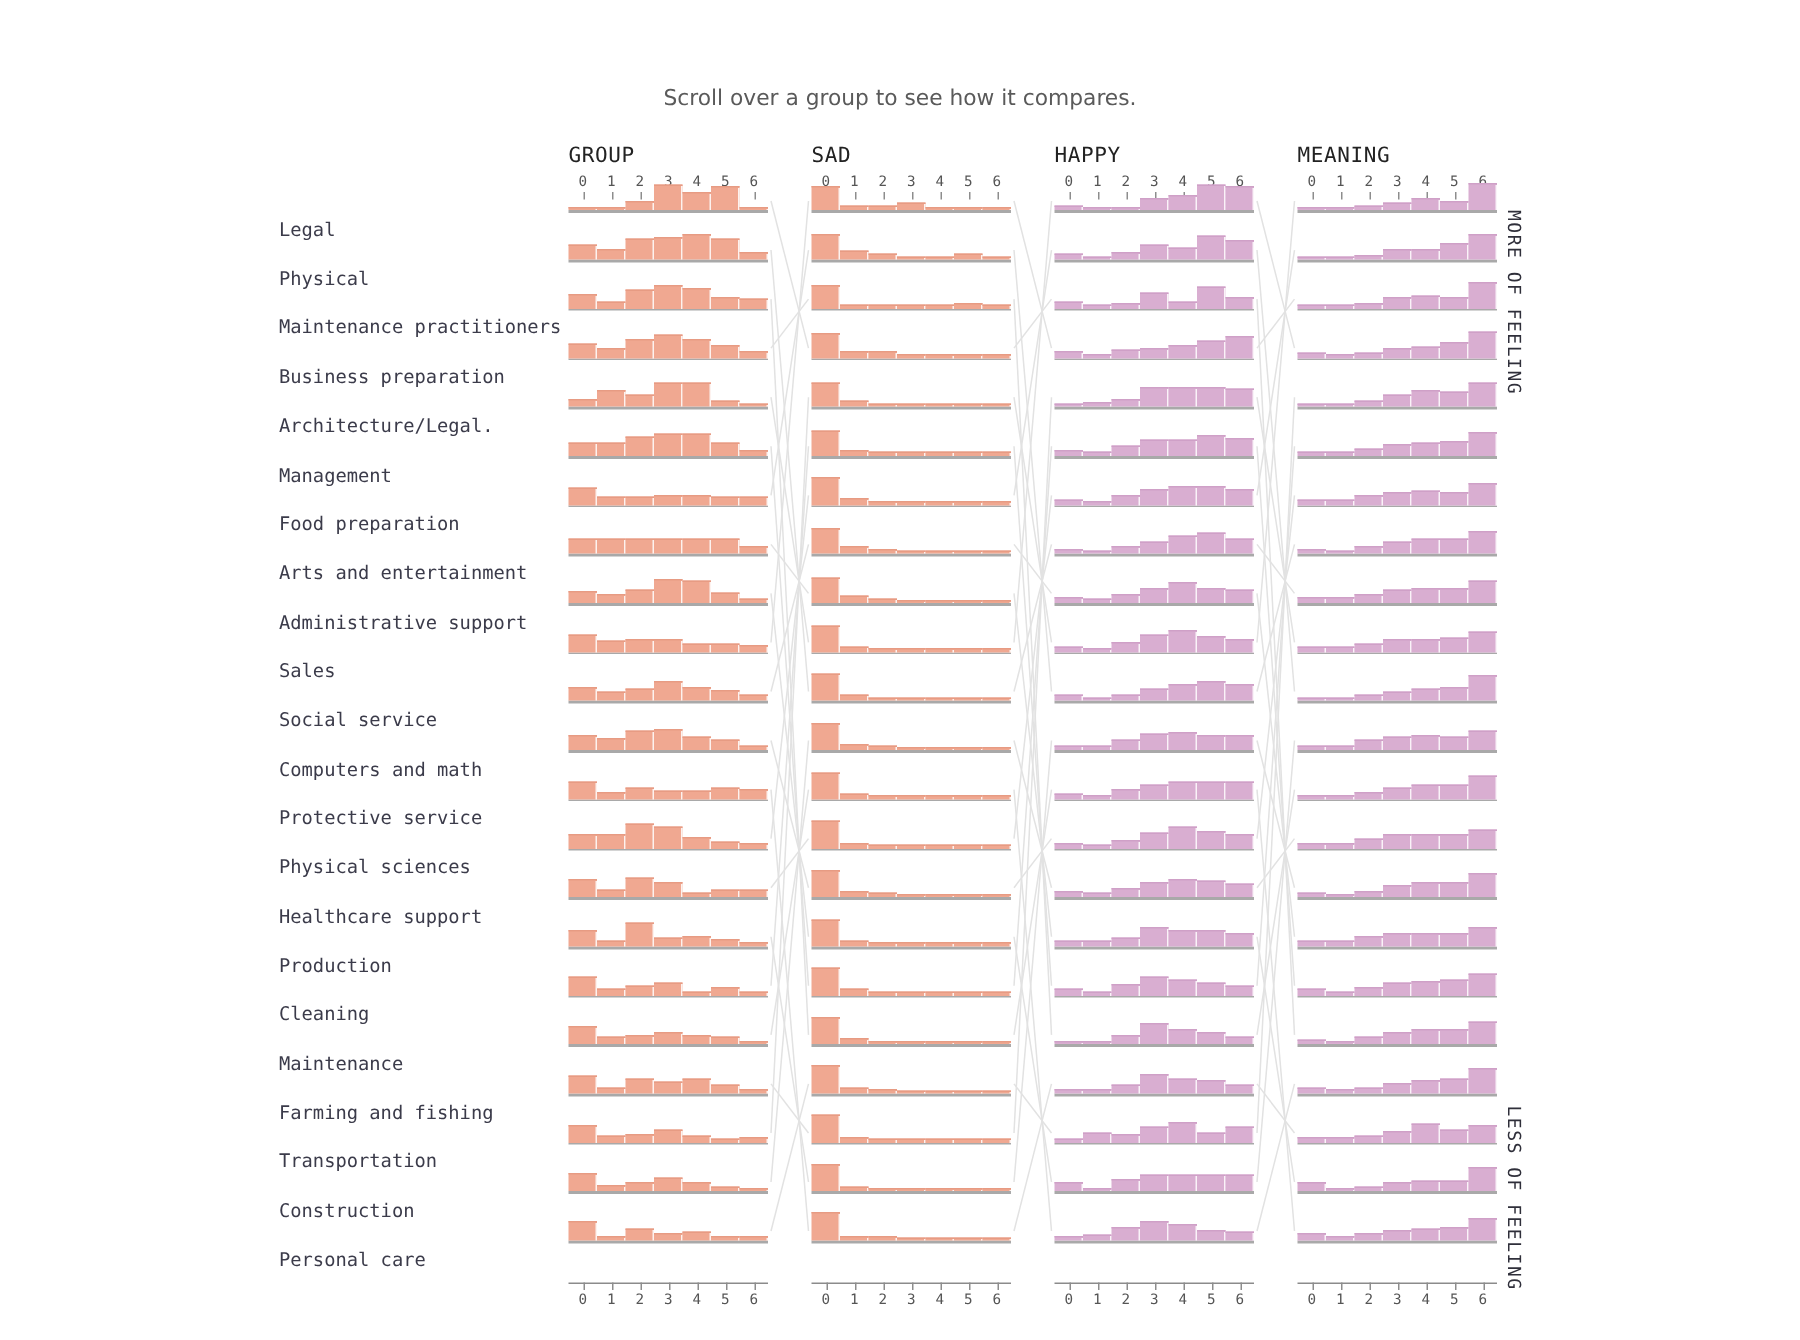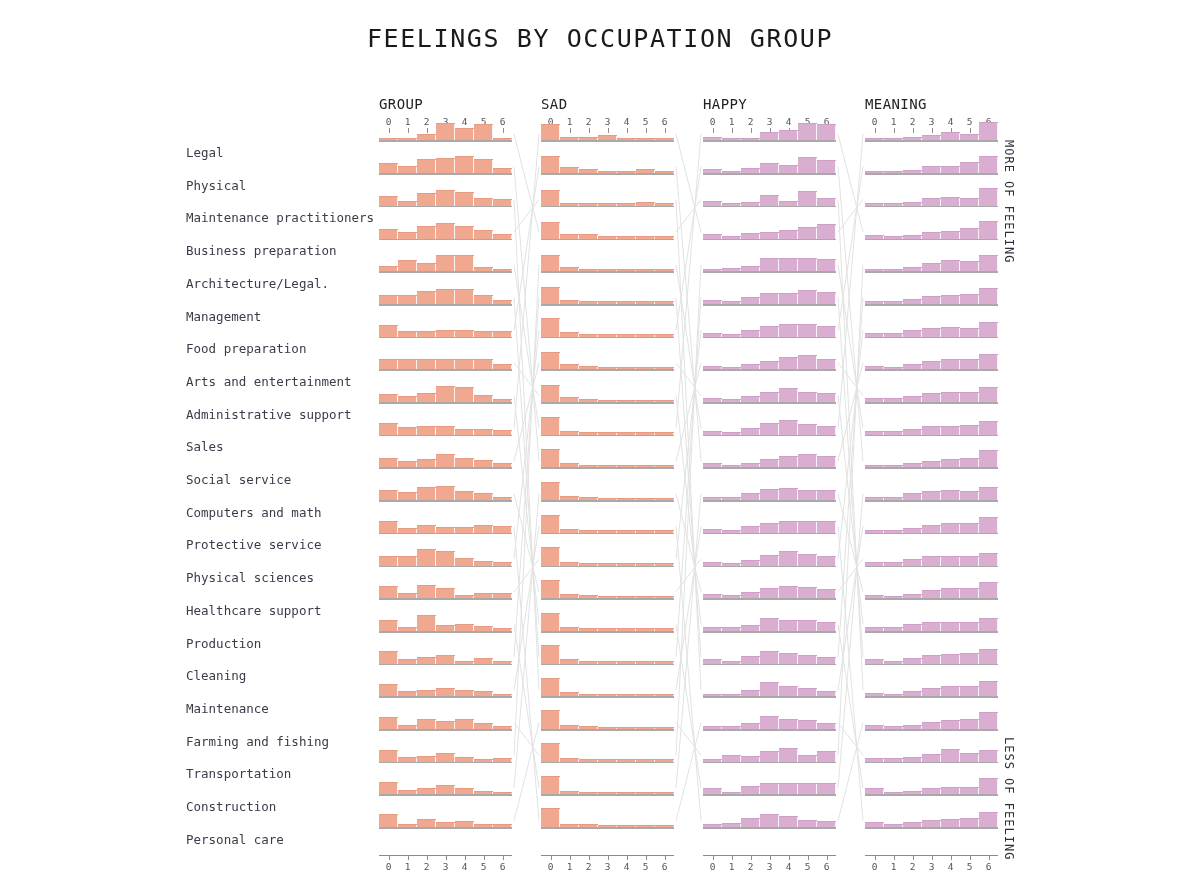--- a/index.html
+++ b/index.html
@@ -140,21 +140,21 @@
     white-space: pre;
     transform-origin: 0 0;
     transform: rotate(90deg);
   }
 </style>
 </head>
 <body>
 
 <div id="stage">
 
-  <div id="title">FEELINGS BY OCCUPATION GROUP</div>
+  <div id="subtitle">Scroll over a group to see how it compares.</div>
 
   <svg id="connectors">
       <line x1="514" y1="134" x2="539" y2="232.10000000000002" stroke="#e2e2e2" stroke-width="1"></line>
       <line x1="514" y1="166.7" x2="539" y2="461" stroke="#e2e2e2" stroke-width="1"></line>
       <line x1="514" y1="199.4" x2="539" y2="689.9000000000001" stroke="#e2e2e2" stroke-width="1"></line>
       <line x1="514" y1="232.10000000000002" x2="539" y2="199.4" stroke="#e2e2e2" stroke-width="1"></line>
       <line x1="514" y1="264.8" x2="539" y2="428.3" stroke="#e2e2e2" stroke-width="1"></line>
       <line x1="514" y1="297.5" x2="539" y2="657.2" stroke="#e2e2e2" stroke-width="1"></line>
       <line x1="514" y1="330.20000000000005" x2="539" y2="166.7" stroke="#e2e2e2" stroke-width="1"></line>
       <line x1="514" y1="362.90000000000003" x2="539" y2="395.6" stroke="#e2e2e2" stroke-width="1"></line>

